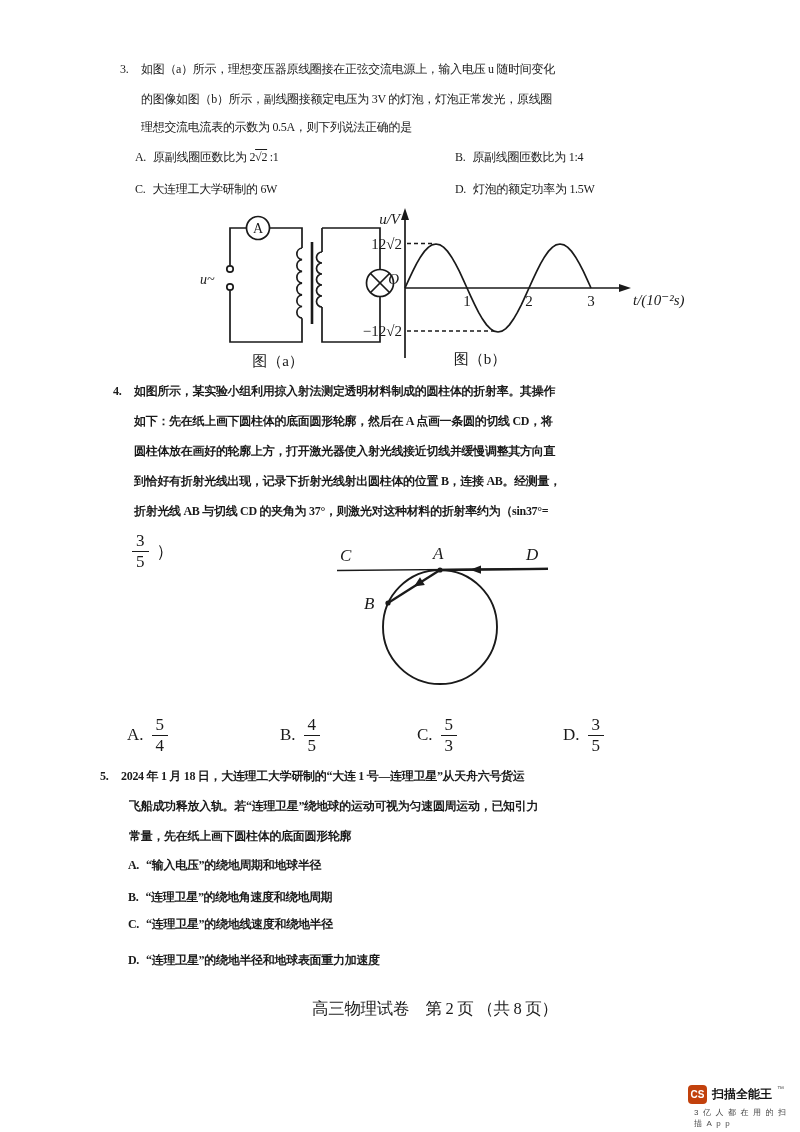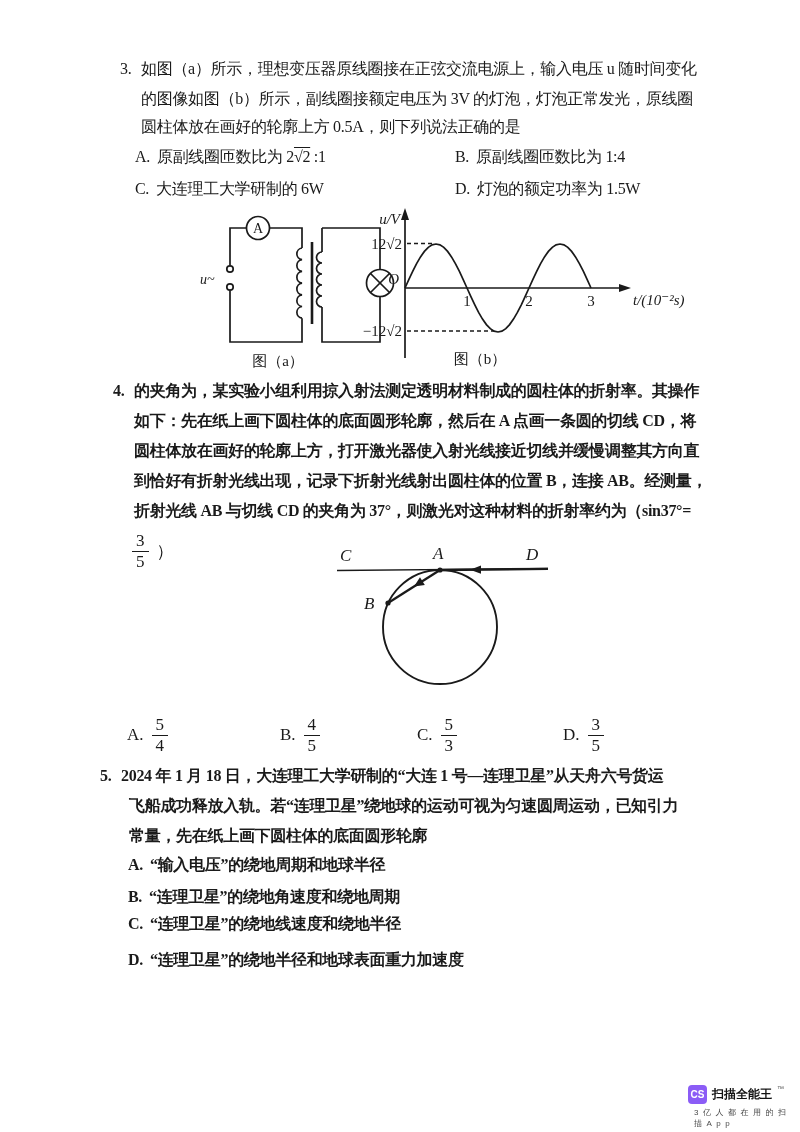--- a/index.html
+++ b/index.html
@@ -1,55 +1,55 @@
 <!DOCTYPE html>
 <html><head>
 <meta charset="utf-8">
 <style>
   html,body{margin:0;padding:0;background:#e8e8e8;}
   .page{
     position:relative;width:800px;height:1132px;margin:0 auto;
     background:#ffffff;overflow:hidden;color:#1a1a1a;
     font-family:"Liberation Serif","DejaVu Serif",serif;
   }
-  .line{position:absolute;white-space:nowrap;font-size:16px;letter-spacing:-0.3px;line-height:22px;}
+  .line{position:absolute;white-space:nowrap;font-size:12px;letter-spacing:-0.3px;line-height:22px;}
   .bold{font-weight:700;}
   .qnum{display:inline-block;min-width:21px;}
   .optlab{margin-right:7px;}
   .sqrt{text-decoration:overline;}
   .fracopt{position:absolute;display:flex;align-items:center;gap:8px;height:58px;font-size:17px;}
   .frac{display:inline-flex;flex-direction:column;align-items:center;line-height:1.15;font-size:17px;}
   .frac .num{border-bottom:1.4px solid #1a1a1a;padding:0 4px 0px;}
   .frac .den{padding-top:0px;}
   svg.fig{position:absolute;}
   svg .w{fill:none;stroke:#1a1a1a;stroke-width:1.7;}
   svg .wt{fill:none;stroke:#1a1a1a;stroke-width:2.3;}
   svg .t{fill:#1a1a1a;stroke:none;font-family:"Liberation Serif","DejaVu Serif",serif;}
   svg .dash{fill:none;stroke:#1a1a1a;stroke-width:1.3;stroke-dasharray:4,3;}
   svg .ah{fill:#1a1a1a;stroke:none;}
   .wm{position:absolute;font-family:"Liberation Sans","DejaVu Sans",sans-serif;}
   .wm-row{display:flex;align-items:center;gap:5px;}
   .wm-logo{
     display:inline-flex;align-items:center;justify-content:center;
-    width:19px;height:19px;background:#8b5cf6;color:#fff;border-radius:4px;
+    width:19px;height:19px;background:#c2410c;color:#fff;border-radius:4px;
     font-size:10px;font-weight:700;
   }
   .wm-brand{font-size:12px;font-weight:700;color:#111;}
   .wm-tm{font-size:7px;color:#555;vertical-align:top;position:relative;top:-6px;}
   .wm-tagline{margin-top:3px;font-size:8px;color:#4a4a4a;letter-spacing:4.5px;padding-left:6px;}
 </style>
 </head>
 <body>
 
 <div class="page">
 
   <div>
     <div class="line" style="left:120px;top:58px"><span class="qnum">3.</span><span>如图（a）所示，理想变压器原线圈接在正弦交流电源上，输入电压 u 随时间变化</span></div>
     <div class="line" style="left:141px;top:88px">的图像如图（b）所示，副线圈接额定电压为 3V 的灯泡，灯泡正常发光，原线圈</div>
-    <div class="line" style="left:141px;top:116px">圆柱体放在画好的轮廓上方 0.5A，则下列说法正确的是</div>
+    <div class="line" style="left:141px;top:116px">理想交流电流表的示数为 0.5A，则下列说法正确的是</div>
 
     <div class="line" style="left:135px;top:146px">
       <span class="optlab">A.</span><span>原副线圈匝数比为 2</span><span class="sqrt">√2</span><span> :1</span>
     </div>
     <div class="line" style="left:455px;top:146px">
       <span class="optlab">B.</span><span>原副线圈匝数比为 1:4</span>
     </div>
     <div class="line" style="left:135px;top:178px">
       <span class="optlab">C.</span><span>大连理工大学研制的 6W</span>
     </div>
@@ -96,21 +96,21 @@
       <text class="t" x="241" y="106" text-anchor="middle" font-size="15">3</text>
       <text class="t" x="283" y="105" font-size="15" font-style="italic">t/(10⁻²s)</text>
       <path class="dash" d="M57,43.5 L82,43.5"></path>
       <path class="dash" d="M57,131 L144,131"></path>
       <path class="w" d="M55,88 L58.9,79.4 L62.8,71.2 L66.6,63.6 L70.5,56.9 L74.4,51.4 L78.3,47.3 L82.1,44.8 L86,44 L89.9,44.8 L93.8,47.3 L97.6,51.4 L101.5,56.9 L105.4,63.6 L109.3,71.2 L113.1,79.4 L117,88 L120.9,96.6 L124.8,104.8 L128.6,112.4 L132.5,119.1 L136.4,124.6 L140.3,128.7 L144.1,131.2 L148,132 L151.9,131.2 L155.8,128.7 L159.6,124.6 L163.5,119.1 L167.4,112.4 L171.3,104.8 L175.1,96.6 L179,88 L182.9,79.4 L186.8,71.2 L190.6,63.6 L194.5,56.9 L198.4,51.4 L202.3,47.3 L206.1,44.8 L210,44 L213.9,44.8 L217.8,47.3 L221.6,51.4 L225.5,56.9 L229.4,63.6 L233.3,71.2 L237.1,79.4 L241,88"></path>
       <text class="t" x="130" y="164" text-anchor="middle" font-size="15">图（b）</text>
     </svg>
   </div>
 
   <div>
-    <div class="line bold" style="left:113px;top:380px"><span class="qnum">4.</span><span>的夹角为，某实验小组利用掠入射法测定透明材料制成的圆柱体的折射率。其操作</span></div>
+    <div class="line bold" style="left:113px;top:380px"><span class="qnum">4.</span><span>如图所示，某实验小组利用掠入射法测定透明材料制成的圆柱体的折射率。其操作</span></div>
     <div class="line bold" style="left:134px;top:410px">如下：先在纸上画下圆柱体的底面圆形轮廓，然后在 A 点画一条圆的切线 CD，将</div>
     <div class="line bold" style="left:134px;top:440px">圆柱体放在画好的轮廓上方，打开激光器使入射光线接近切线并缓慢调整其方向直</div>
     <div class="line bold" style="left:134px;top:470px">到恰好有折射光线出现，记录下折射光线射出圆柱体的位置 B，连接 AB。经测量，</div>
     <div class="line bold" style="left:134px;top:500px">折射光线 AB 与切线 CD 的夹角为 37°，则激光对这种材料的折射率约为（sin37°=</div>
 
     <div class="fracopt" style="left:132px;top:522px">
       <span class="frac">
           <span class="num">3</span>
           <span class="den">5</span>
         </span>
@@ -174,20 +174,21 @@
       <span class="optlab">B.</span><span>“连理卫星”的绕地角速度和绕地周期</span>
     </div>
     <div class="line bold" style="left:128px;top:913px">
       <span class="optlab">C.</span><span>“连理卫星”的绕地线速度和绕地半径</span>
     </div>
     <div class="line bold" style="left:128px;top:949px">
       <span class="optlab">D.</span><span>“连理卫星”的绕地半径和地球表面重力加速度</span>
     </div>
   </div>
 
+  <div class="line" style="left:312px;top:998px;font-size:16.5px">高三物理试卷　第 2 页 （共 8 页）</div>
 
   <div class="wm" style="left:688px;top:1085px">
     <div class="wm-row">
       <span class="wm-logo">CS</span>
       <span class="wm-brand">扫描全能王</span>
       <span class="wm-tm">™</span>
     </div>
     <div class="wm-tagline">3亿人都在用的扫描App</div>
   </div>
 

